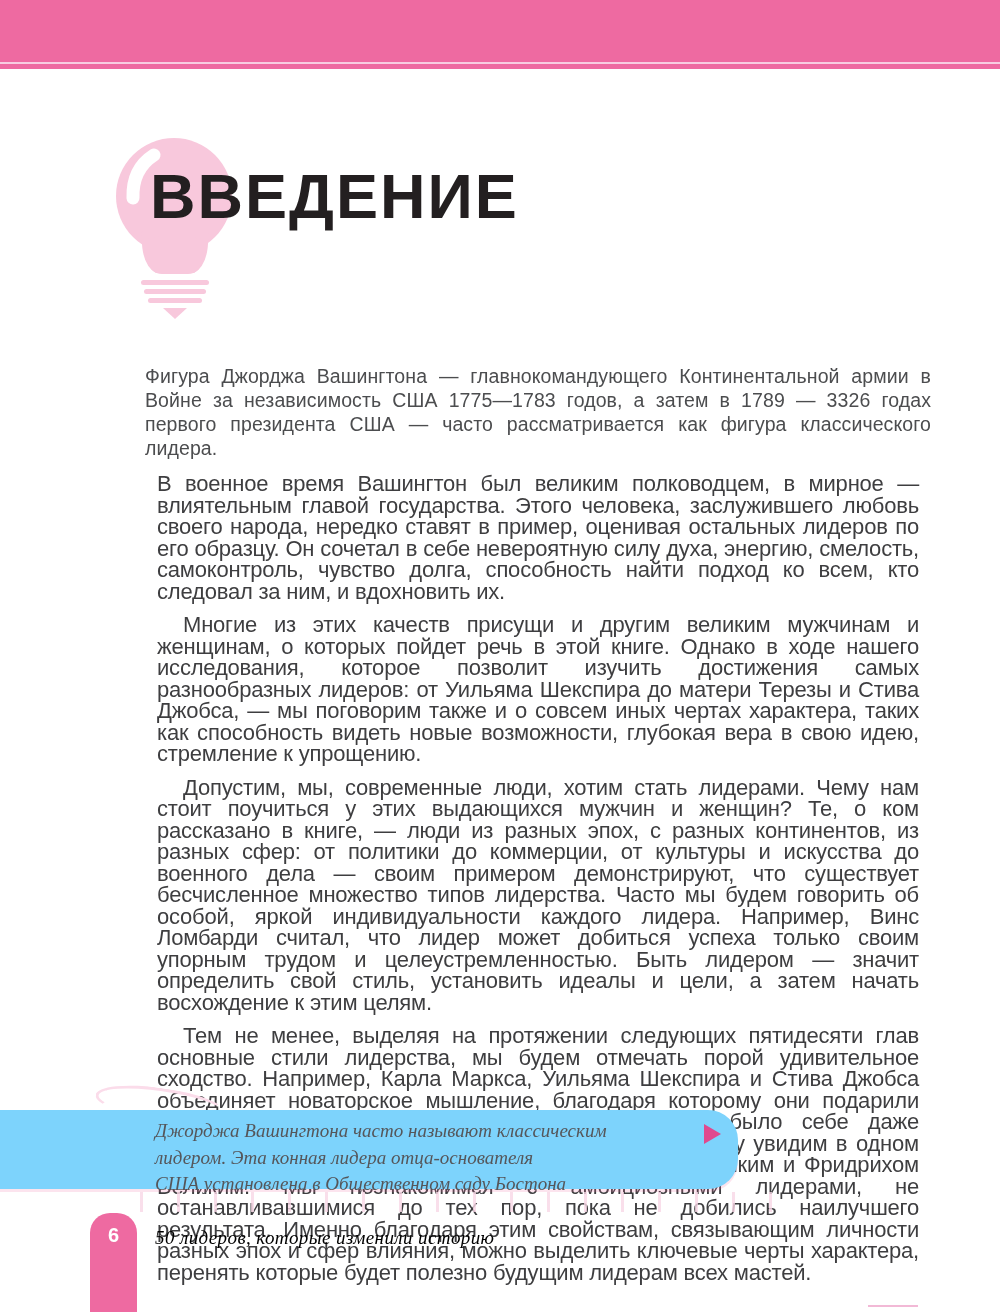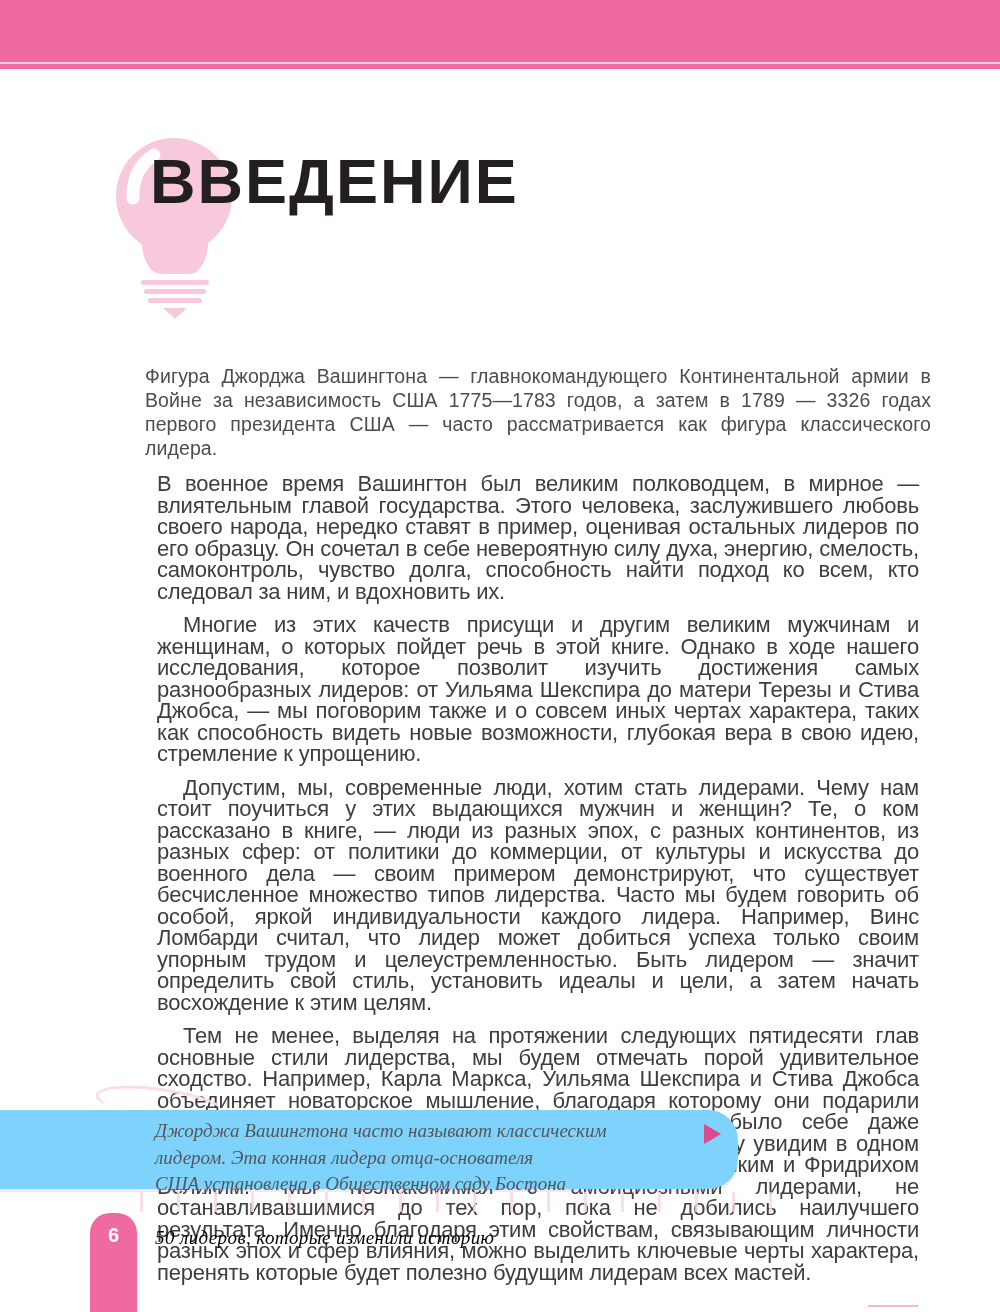--- a/index.html
+++ b/index.html
@@ -13,21 +13,21 @@
   }
 
   
   .top-band   { position: absolute; left: 0; top: 0;  width: 1000px; height: 62px; background: #ee6aa1; }
   .top-band-gap  { position: absolute; left: 0; top: 62px; width: 1000px; height: 2px; background: #f8cde1; }
   .top-band-rule { position: absolute; left: 0; top: 64px; width: 1000px; height: 5px; background: #ee6aa1; }
 
   
   .bulb { position: absolute; left: 108px; top: 136px; }
   .chapter-title {
-    position: absolute; left: 150px; top: 145px;
+    position: absolute; left: 150px; top: 160px;
     margin: 0;
     font-size: 63px;
     font-weight: bold;
     letter-spacing: 2px;
     color: #231f20;
     font-family: "Liberation Sans", sans-serif;
   }
 
   
   .intro-text {

